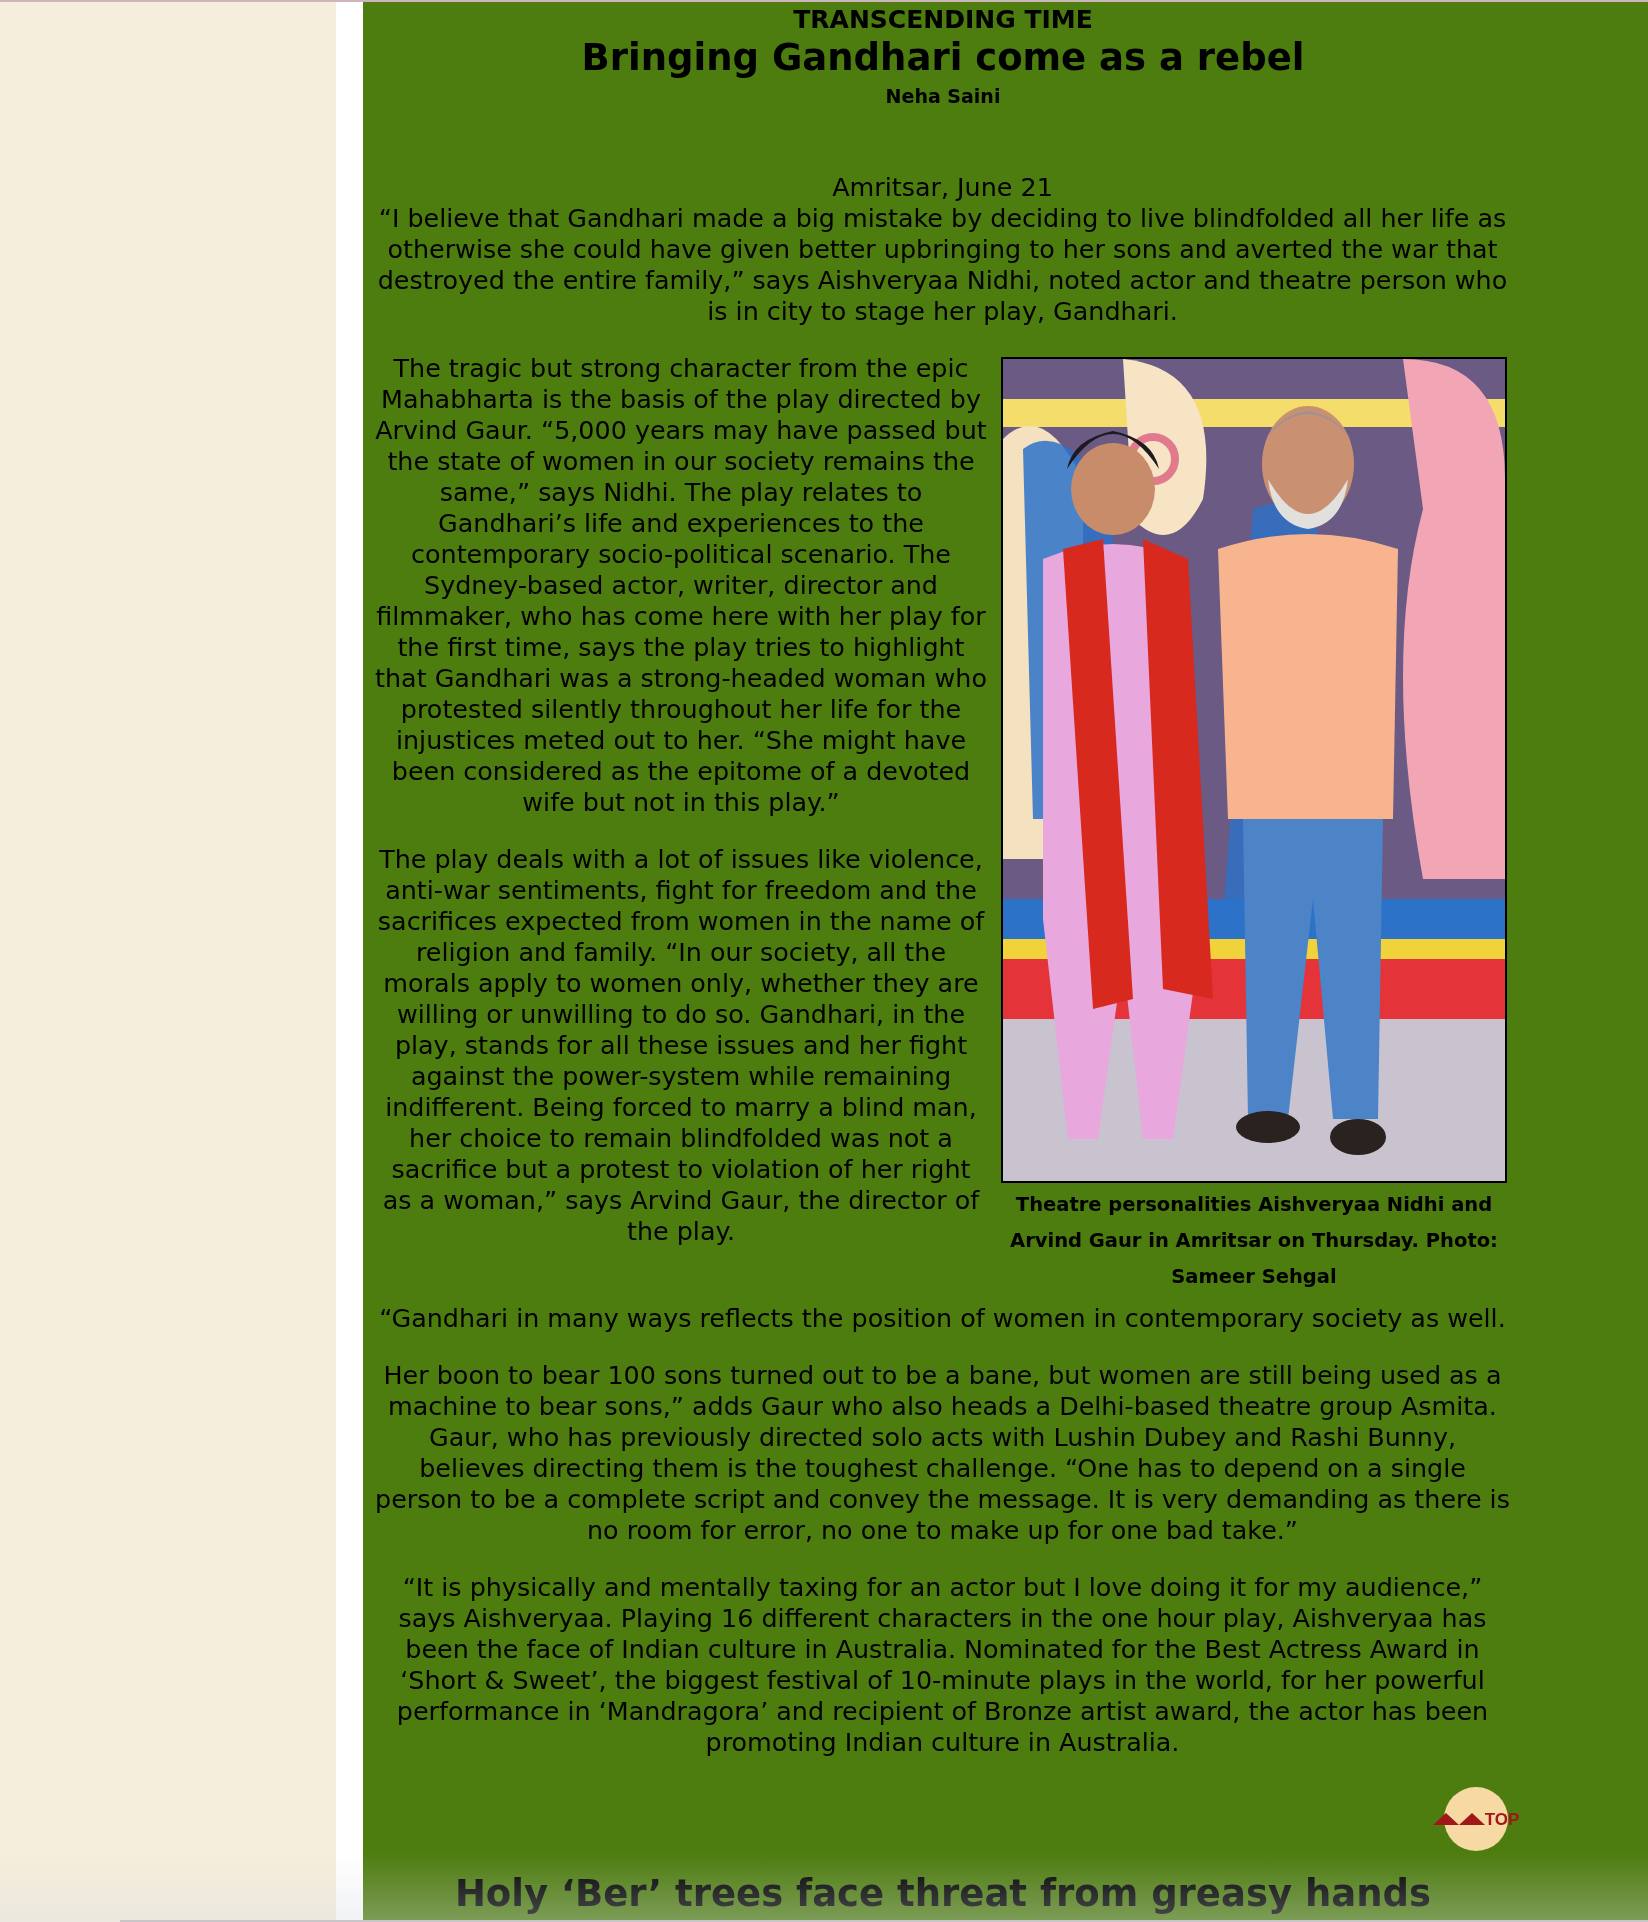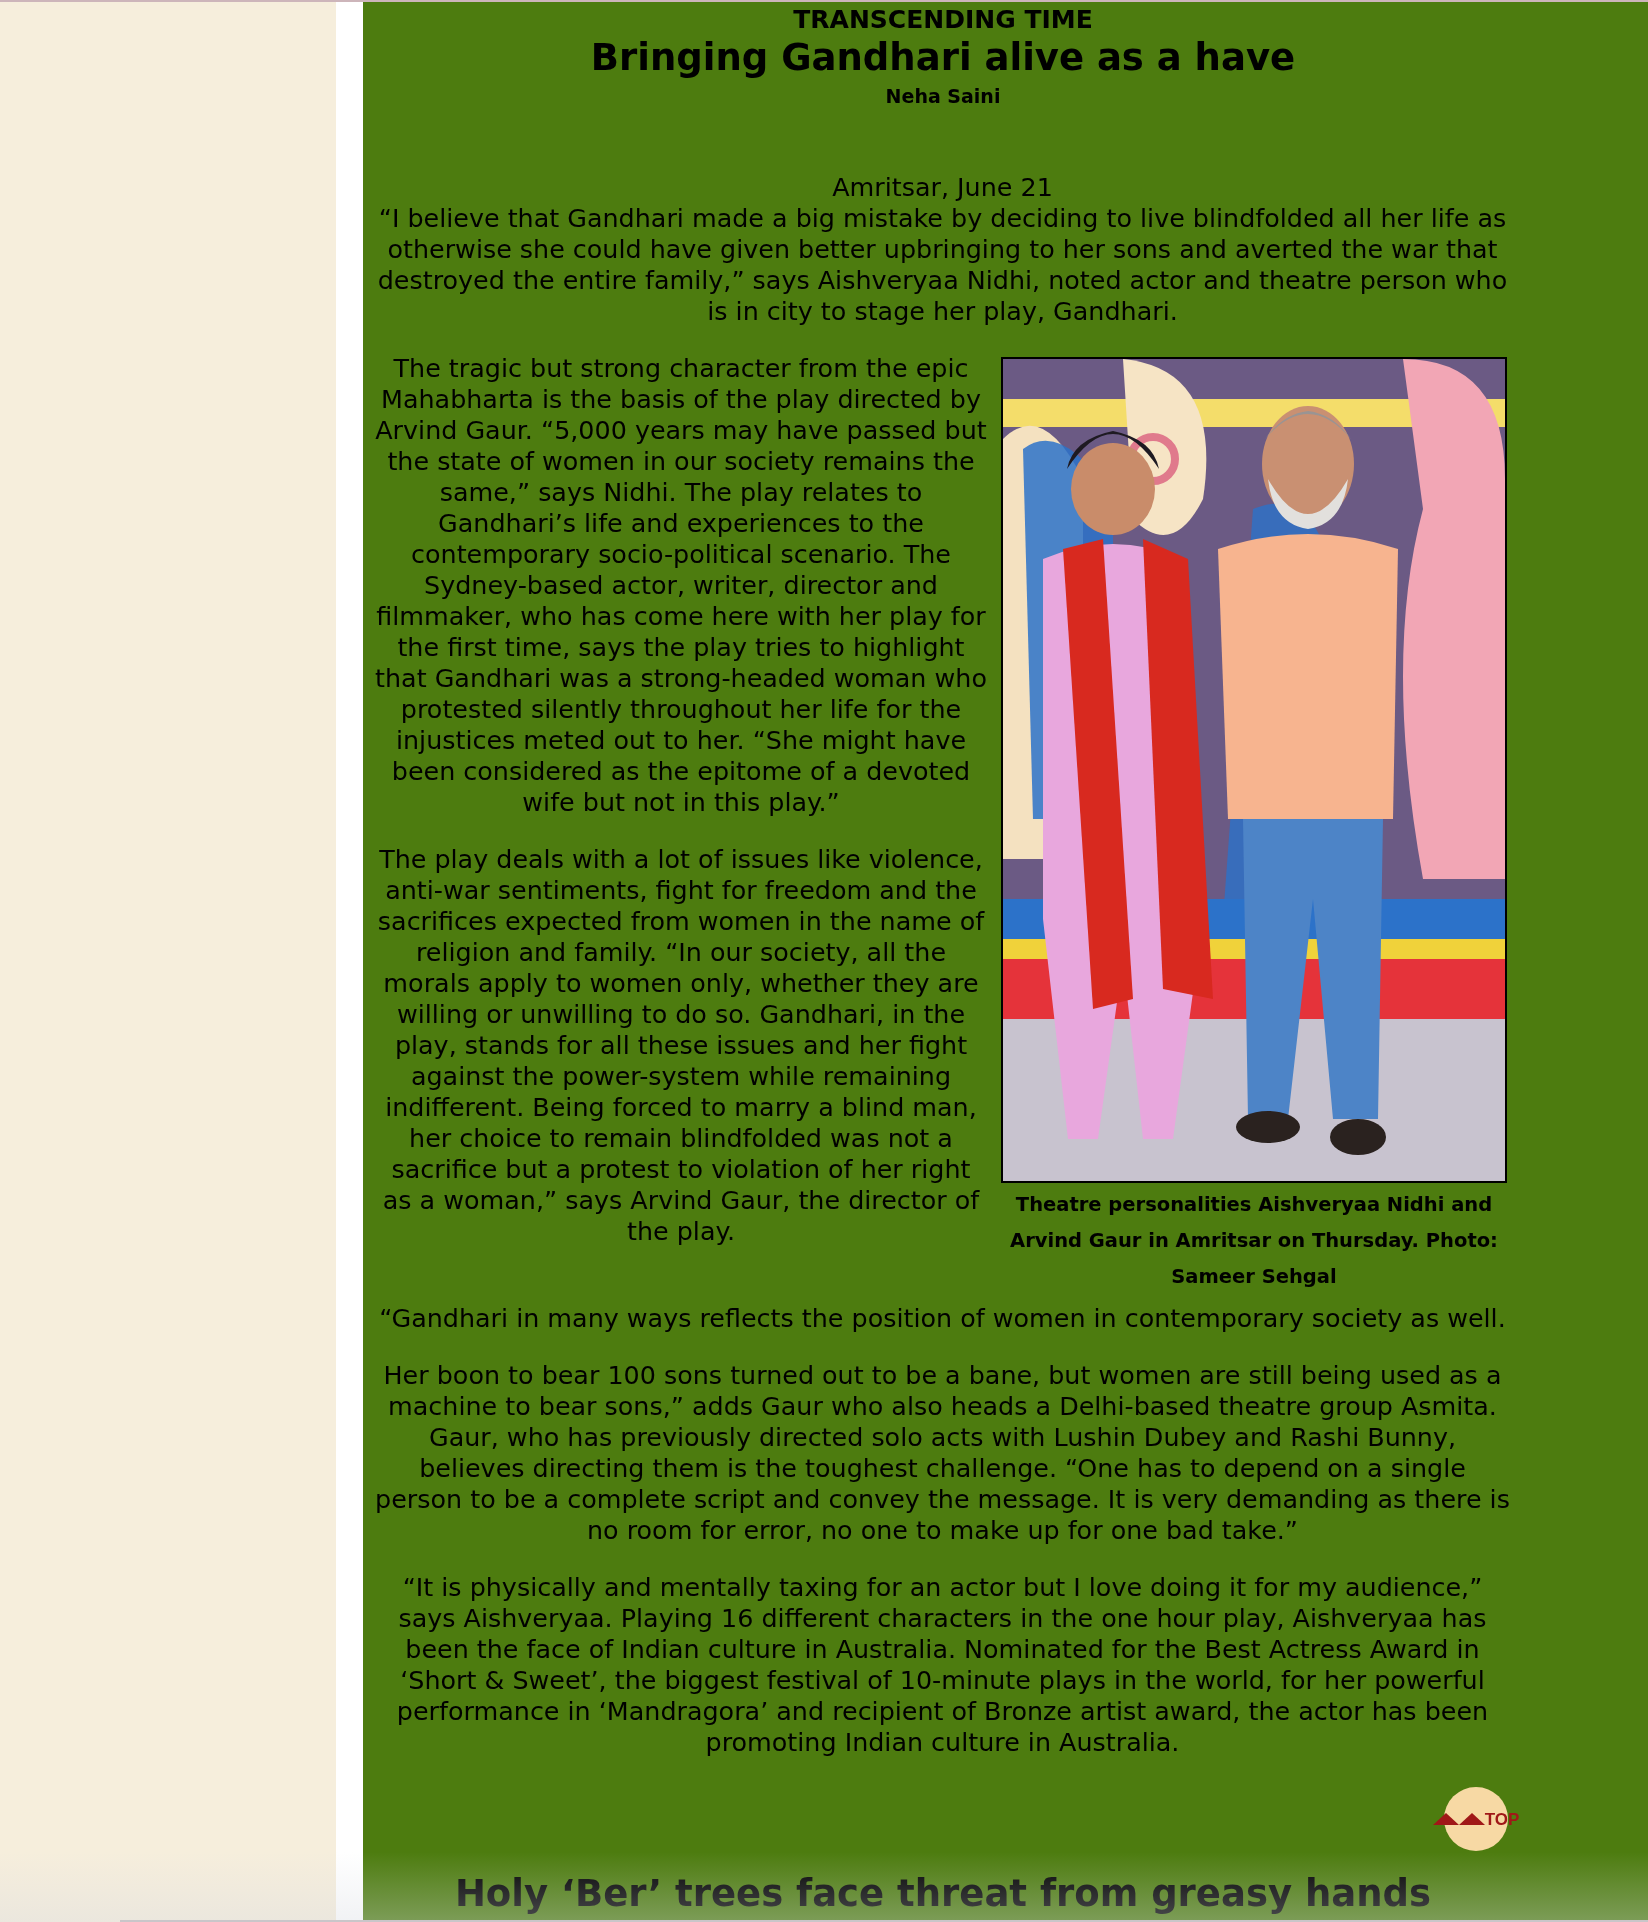--- a/index.html
+++ b/index.html
@@ -75,21 +75,21 @@
 </style>
 </head>
 <body>
 
 <div class="top-border"></div>
 <div class="sidebar"></div>
 
 <div class="content">
   <div class="header">
     <div class="kicker">TRANSCENDING TIME</div>
-    <div class="headline">Bringing Gandhari alive as a have</div>
+    <div class="headline">Bringing Gandhari come as a rebel</div>
     <div class="byline">Neha Saini</div>
   </div>
 
   <div class="article">
     <p>
       <span class="dateline">Amritsar, June 21</span>
       <span>“I believe that Gandhari made a big mistake by deciding to live blindfolded all her life as otherwise she could have given better upbringing to her sons and averted the war that destroyed the entire family,” says Aishveryaa Nidhi, noted actor and theatre person who is in city to stage her play, Gandhari.</span>
     </p>
 
     <div class="photo-fig">

